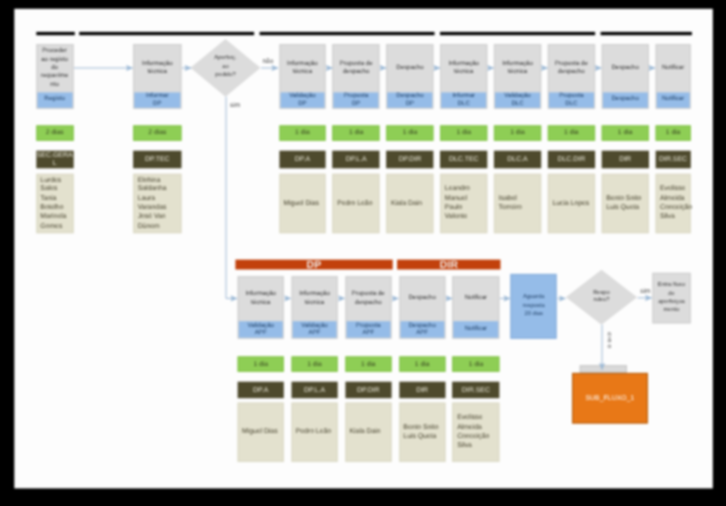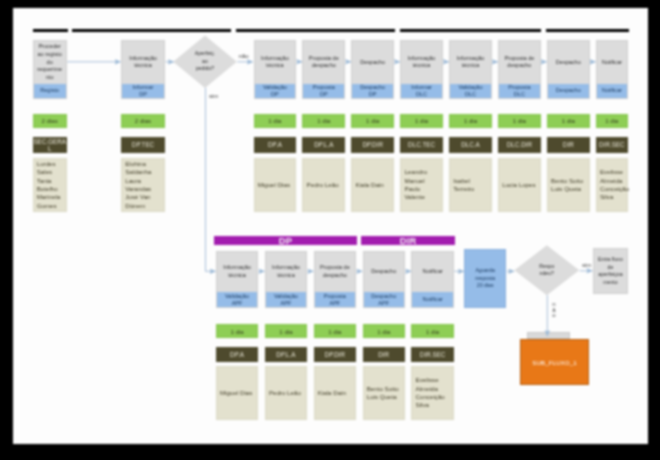--- a/index.html
+++ b/index.html
@@ -4,21 +4,21 @@
 <style>
   html,body{margin:0;padding:0;}
   body{width:660px;height:460px;background:#000;overflow:hidden;
        font-family:"Liberation Sans",sans-serif;}
   #page{position:absolute;left:12.5px;top:8.2px;width:635.5px;height:436px;background:#fdfdfd;}
   #wrap{position:absolute;left:0;top:0;width:660px;height:460px;filter:blur(0.8px);}
   .abs{position:absolute;box-sizing:border-box;}
   .task .t,.task .s,.code,.people,.diatxt,.waitbox,.plain{white-space:pre-line;}
   svg.conn{position:absolute;left:0;top:0;overflow:visible;z-index:5;pointer-events:none;}
   .lanebar{background:#000;overflow:hidden;}
-  .mlanebar{background:#a21caf;display:flex;align-items:center;justify-content:center;
+  .mlanebar{background:#c2410c;display:flex;align-items:center;justify-content:center;
             color:#f2f2f2;font-size:9.4px;font-weight:bold;letter-spacing:.2px;padding-bottom:0.3px;}
   .task{background:#dcdcdc;border:1px solid #cfcfcf;}
   .task .t{position:absolute;left:1px;right:1px;top:0;bottom:14.7px;display:flex;
            align-items:center;justify-content:center;text-align:center;
            font-size:5.55px;line-height:1.38;color:#2f2f2f;padding:0 3px;}
   .task .s{position:absolute;left:0;right:0;bottom:0;height:14.7px;background:#95bce8;
            display:flex;align-items:center;justify-content:center;text-align:center;
            font-size:5.55px;line-height:1.25;color:#1c3c62;}
   .dur{background:#8ece55;border:1px solid #86c64d;display:flex;align-items:center;
        justify-content:center;font-size:6.1px;color:#333d1d;}

